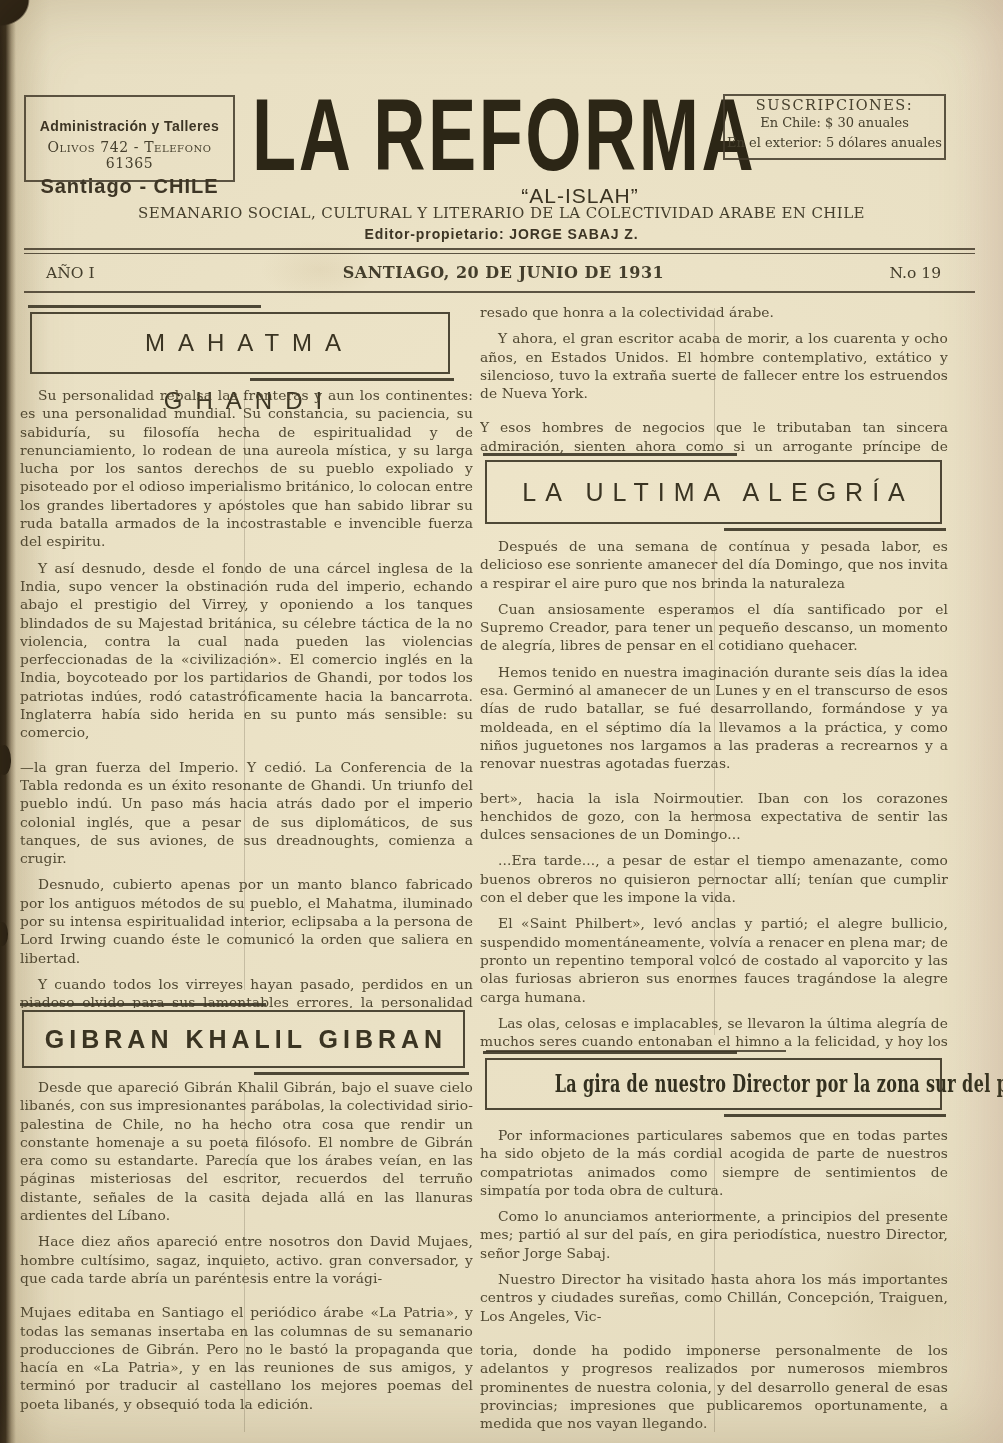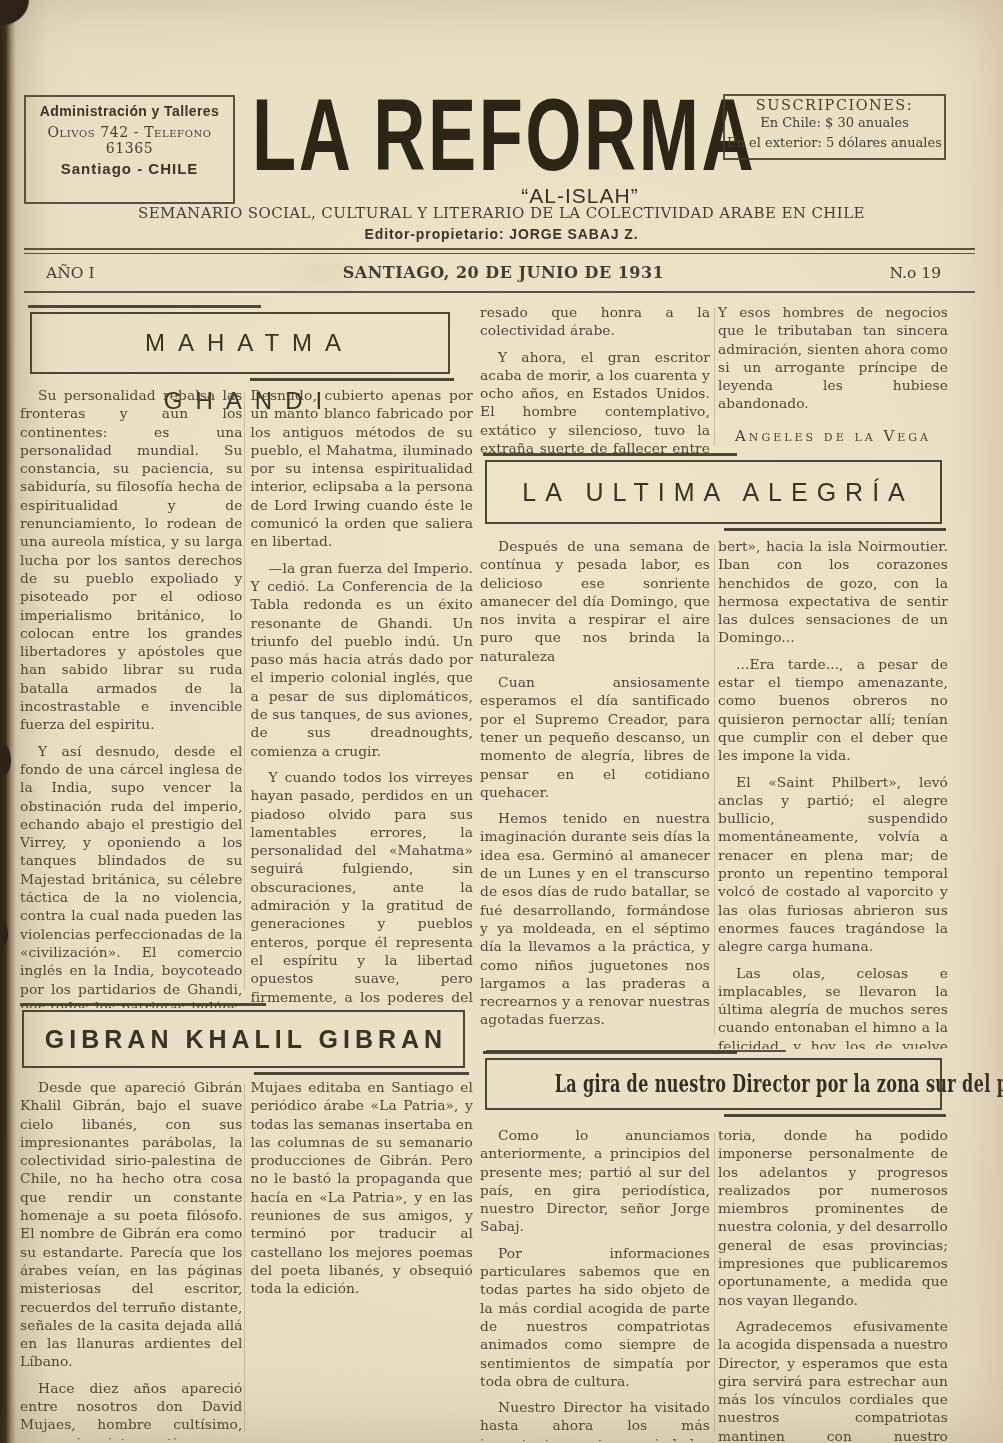--- a/index.html
+++ b/index.html
@@ -14,21 +14,21 @@
   .abs{position:absolute;}
   
   #binding{left:0;top:0;bottom:0;width:16px;
     background:linear-gradient(90deg,#221a10 0%,#33291a 35%,rgba(94,80,56,.45) 70%,rgba(94,80,56,0) 100%);}
   .blob{background:#241c10;border-radius:50%;}
   #corner{left:0;top:0;width:34px;height:30px;
     background:radial-gradient(ellipse at top left,#20180e 58%,rgba(32,24,14,0) 62%);}
   .stain{border-radius:50%;pointer-events:none;}
   
   .frame{border:2px solid rgba(66,58,42,.85);}
-  #admin-box{left:24px;top:95px;width:211px;height:109px;text-align:center;box-sizing:border-box;padding-top:6px;}
+  #admin-box{left:24px;top:95px;width:211px;height:87px;text-align:center;box-sizing:border-box;padding-top:21px;}
   .admin-sans{font-family:"Liberation Sans",sans-serif;font-weight:bold;font-size:14px;color:#3d3525;letter-spacing:.4px;}
   .admin-serif{font-size:14px;font-variant:small-caps;letter-spacing:.6px;margin:5px 0 4px;color:#46402e;}
   #masthead{left:252px;top:84px;font-family:"Liberation Sans",sans-serif;font-weight:bold;
     font-size:86px;line-height:86px;letter-spacing:3px;white-space:nowrap;color:#2c2616;
     transform:scale(0.84,1.18);transform-origin:left top;}
   #masthead-sub{left:455px;top:184px;width:250px;text-align:center;
     font-family:"Liberation Sans",sans-serif;font-size:21px;letter-spacing:1px;color:#3a3322;}
   #subs-box{left:723px;top:94px;width:223px;height:66px;text-align:center;box-sizing:border-box;padding-top:1px;}
   #subs-box .t{font-size:14.5px;letter-spacing:1.5px;color:#46402e;}
   #subs-box .l{font-size:13px;line-height:1.5;color:#46402e;}
@@ -38,21 +38,21 @@
   .hrule{background:rgba(66,58,42,.85);}
   
   .dl{font-size:15.5px;color:#443e2c;}
   #dl-date{left:2px;top:263px;width:100%;text-align:center;font-weight:bold;font-size:16px;letter-spacing:.5px;}
   
   .headbox{border:2.5px solid rgba(60,54,38,.9);text-align:center;box-sizing:border-box;color:#3a3422;}
   .headbox::before{content:"";position:absolute;top:-9px;left:-4px;width:56%;height:3px;background:rgba(60,54,38,.9);}
   .headbox::after{content:"";position:absolute;bottom:-9px;right:-6px;width:49%;height:3px;background:rgba(60,54,38,.9);}
   .head-sans{font-family:"Liberation Sans",sans-serif;}
   
-  .cols{display:flex;gap:8px;overflow:hidden;}
+  .cols{display:flex;gap:8px;overflow:hidden;flex-direction:column;}
   .col{flex:1 1 0;min-width:0;}
   .col p{margin:0 0 8px;text-indent:18px;text-align:justify;
     font-size:13.8px;line-height:18.3px;color:#504832;letter-spacing:.1px;}
   .cont p:first-child{text-indent:0;}
   .vrule{width:1px;background:rgba(70,60,42,.22);}
   .sig{font-variant:small-caps;letter-spacing:3px;font-size:15px;text-align:center;margin-top:14px;color:#4c442f;}
   .src{font-size:15.5px;margin-top:10px;color:#4c442f;}
   .condensed{display:inline-block;white-space:nowrap;transform:scale(0.78,1.2);transform-origin:center;
     font-weight:bold;font-size:20.5px;letter-spacing:.5px;color:#33301f;}
 </style>
@@ -64,21 +64,21 @@
   <div class="abs" id="binding"></div>
   <div class="abs" id="corner"></div>
   <div class="abs blob" style="left:-3px;top:745px;width:14px;height:30px;"></div>
   <div class="abs blob" style="left:-4px;top:922px;width:12px;height:24px;"></div>
   <div class="abs stain" style="left:260px;top:240px;width:120px;height:60px;background:radial-gradient(ellipse,rgba(160,130,80,.10),rgba(160,130,80,0) 70%);"></div>
   <div class="abs stain" style="left:820px;top:1180px;width:160px;height:220px;background:radial-gradient(ellipse,rgba(160,130,80,.10),rgba(160,130,80,0) 70%);"></div>
 
   <div class="abs frame" id="admin-box">
     <div class="admin-sans">Administración y Talleres</div>
     <div class="admin-serif">Olivos 742  -  Telefono 61365</div>
-    <div class="admin-sans" style="font-size:15px;letter-spacing:1px;text-align:center;">Santiago - CHILE</div>
+    <div class="admin-sans" style="font-size:20px;letter-spacing:1px;text-align:center;">Santiago - CHILE</div>
   </div>
 
   <div class="abs" id="masthead">LA REFORMA</div>
   <div class="abs" id="masthead-sub">“AL-ISLAH”</div>
 
   <div class="abs frame" id="subs-box">
     <div class="t">SUSCRIPCIONES:</div>
     <div class="l">En Chile: $ 30 anuales</div>
     <div class="l">En el exterior: 5 dólares anuales</div>
   </div>
@@ -97,22 +97,22 @@
 
   <div class="abs headbox head-sans" style="left:30px;top:312px;width:420px;height:62px;line-height:58px;font-size:24px;letter-spacing:13px;padding-left:19px;">
     <span>MAHATMA GHANDI</span>
   </div>
   <div class="abs cols" style="left:20px;top:386px;width:453px;height:622px;">
     <div class="col">
         <p>Su personalidad rebalsa las fronteras y aun los continentes: es una personalidad mundial. Su constancia, su paciencia, su sabiduría, su filosofía hecha de espiritualidad y de renunciamiento, lo rodean de una aureola mística, y su larga lucha por los santos derechos de su pueblo expoliado y pisoteado por el odioso imperialismo británico, lo colocan entre los grandes libertadores y apóstoles que han sabido librar su ruda batalla armados de la incostrastable e invencible fuerza del espiritu.</p>
         <p>Y así desnudo, desde el fondo de una cárcel inglesa de la India, supo vencer la obstinación ruda del imperio, echando abajo el prestigio del Virrey, y oponiendo a los tanques blindados de su Majestad británica, su célebre táctica de la no violencia, contra la cual nada pueden las violencias perfeccionadas de la «civilización». El comercio inglés en la India, boycoteado por los partidarios de Ghandi, por todos los patriotas indúes, rodó catastróficamente hacia la bancarrota. Inglaterra había sido herida en su punto más sensible: su comercio,</p>
       </div>
     <div class="col cont">
+        <p>—la gran fuerza del Imperio. Y cedió. La Conferencia de la Tabla redonda es un éxito resonante de Ghandi. Un triunfo del pueblo indú. Un paso más hacia atrás dado por el imperio colonial inglés, que a pesar de sus diplomáticos, de sus tanques, de sus aviones, de sus dreadnoughts, comienza a crugir.</p>
         <p>Desnudo, cubierto apenas por un manto blanco fabricado por los antiguos métodos de su pueblo, el Mahatma, iluminado por su intensa espiritualidad interior, eclipsaba a la persona de Lord Irwing cuando éste le comunicó la orden que saliera en libertad.</p>
-        <p>—la gran fuerza del Imperio. Y cedió. La Conferencia de la Tabla redonda es un éxito resonante de Ghandi. Un triunfo del pueblo indú. Un paso más hacia atrás dado por el imperio colonial inglés, que a pesar de sus diplomáticos, de sus tanques, de sus aviones, de sus dreadnoughts, comienza a crugir.</p>
         <p>Y cuando todos los virreyes hayan pasado, perdidos en un piadoso olvido para sus lamentables errores, la personalidad del «Mahatma» seguirá fulgiendo, sin obscuraciones, ante la admiración y la gratitud de generaciones y pueblos enteros, porque él representa el espíritu y la libertad opuestos suave, pero firmemente, a los poderes del odio, de la opresión y la barbarie disfrazados de «civilización».</p>
       </div>
   </div>
   <div class="abs vrule" style="left:244px;top:392px;height:598px;"></div>
 
   <div class="abs cols" style="left:480px;top:303px;width:468px;height:152px;">
     <div class="col cont">
         <p>resado que honra a la colectividad árabe.</p>
         <p>Y ahora, el gran escritor acaba de morir, a los cuarenta y ocho años, en Estados Unidos. El hombre contemplativo, extático y silencioso, tuvo la extraña suerte de fallecer entre los estruendos de Nueva York.</p>
       </div>
@@ -160,22 +160,22 @@
       </div>
   </div>
   <div class="abs vrule" style="left:244px;top:1084px;height:348px;"></div>
 
   <div class="abs hrule" style="left:486px;top:1050px;width:300px;height:2px;"></div>
   <div class="abs headbox" style="left:485px;top:1058px;width:457px;height:52px;line-height:49px;">
     <span class="condensed">La gira de nuestro Director por la zona sur del país</span>
   </div>
   <div class="abs cols" style="left:480px;top:1126px;width:468px;height:315px;">
     <div class="col">
+        <p>Por informaciones particulares sabemos que en todas partes ha sido objeto de la más cordial acogida de parte de nuestros compatriotas animados como siempre de sentimientos de simpatía por toda obra de cultura.</p>
         <p>Como lo anunciamos anteriormente, a principios del presente mes; partió al sur del país, en gira periodística, nuestro Director, señor Jorge Sabaj.</p>
-        <p>Por informaciones particulares sabemos que en todas partes ha sido objeto de la más cordial acogida de parte de nuestros compatriotas animados como siempre de sentimientos de simpatía por toda obra de cultura.</p>
         <p>Nuestro Director ha visitado hasta ahora los más importantes centros y ciudades sureñas, como Chillán, Concepción, Traiguen, Los Angeles, Vic-</p>
       </div>
     <div class="col cont">
         <p>toria, donde ha podido imponerse personalmente de los adelantos y progresos realizados por numerosos miembros prominentes de nuestra colonia, y del desarrollo general de esas provincias; impresiones que publicaremos oportunamente, a medida que nos vayan llegando.</p>
         <p>Agradecemos efusivamente la acogida dispensada a nuestro Director, y esperamos que esta gira servirá para estrechar aun más los vínculos cordiales que nuestros compatriotas mantinen con nuestro periódico, robusteciendo así nuestra acción conjunta.</p>
       </div>
   </div>
   <div class="abs vrule" style="left:714px;top:1132px;height:300px;"></div>
 
 </div>

